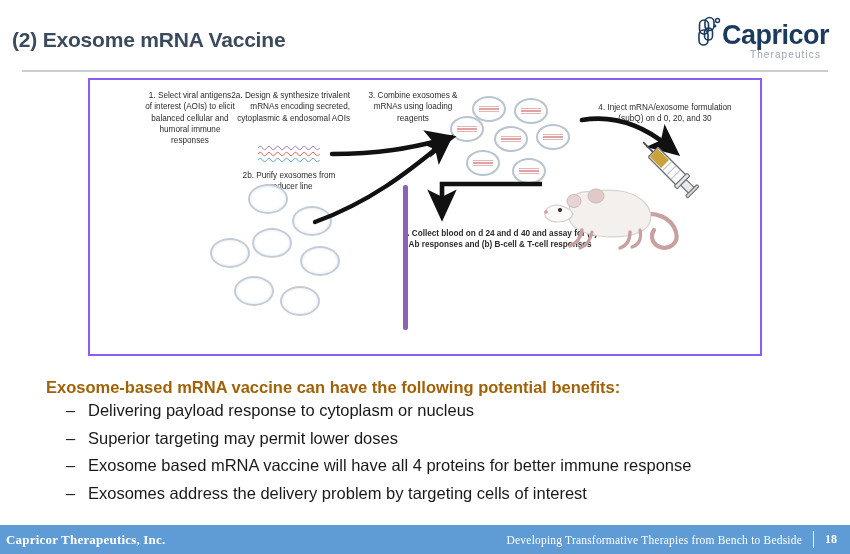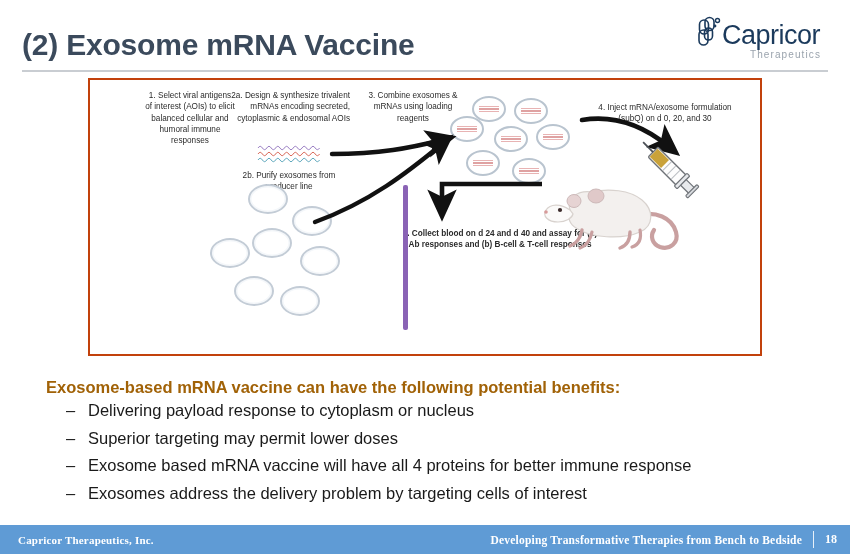--- a/index.html
+++ b/index.html
@@ -6,48 +6,48 @@
   html, body {
     width: 850px; height: 554px;
     background: #ffffff;
     font-family: "Liberation Sans", sans-serif;
     overflow: hidden;
   }
   .slide { position: relative; width: 850px; height: 554px; background: #fff; }
 
   
   .title {
-    position: absolute; left: 22px; top: 28px;
-    font-size: 30px; font-weight: bold;
+    position: absolute; left: 12px; top: 28px;
+    font-size: 21px; font-weight: bold;
     color: #3b4a5c; letter-spacing: -0.2px;
     white-space: nowrap;
   }
   .title-rule {
     position: absolute; left: 22px; top: 70px; width: 806px; height: 2px;
     background: #c9cdd2;
   }
 
   
   .logo { position: absolute; right: 14px; top: 12px; width: 140px; height: 52px; }
   .logo-mark { position: absolute; left: 0px; top: 4px; width: 32px; height: 34px; }
   .logo-word {
     position: absolute; left: 26px; top: 8px;
-    font-size: 27px; font-weight: normal; color: #1b3a5c;
+    font-size: 27px; font-weight: bold; color: #1b3a5c;
     font-family: "Liberation Sans", sans-serif; letter-spacing: -0.5px;
   }
   .logo-sub {
     position: absolute; left: 54px; top: 37px;
     font-size: 10px; color: #9aa3ad; letter-spacing: 1.1px;
   }
 
   
   .diagram {
     position: absolute; left: 88px; top: 78px;
     width: 674px; height: 278px;
-    border: 2px solid #c2410c; background: #fff; overflow: hidden;
+    border: 2px solid #8b5cf6; background: #fff; overflow: hidden;
   }
   .dg-text {
     position: absolute; text-align: center; color: #2b2b2b;
     font-size: 8.2px; line-height: 1.38; font-family: "Liberation Sans", sans-serif;
   }
   .dg-text.b { font-weight: bold; }
 
   .t1 { left: 55px;  top: 10px;  width: 90px; }
   .t2a { left: 140px; top: 10px;  width: 120px; text-align: right; }
   .t2b { left: 140px; top: 90px;  width: 118px; }
@@ -103,28 +103,28 @@
     margin-bottom: 11px;
   }
   .bullet .dash { width: 12px; flex: 0 0 12px; color: #1a1a1a; }
 
   
   .footer {
     position: absolute; left: 0; bottom: 0; width: 850px; height: 29px;
     background: #5f9bd5; display: flex; align-items: center;
   }
   .footer-left {
-    position: absolute; left: 18px;
-    color: #ffffff; font-size: 11px;
+    position: absolute; left: 6px;
+    color: #ffffff; font-size: 13px;
     font-family: "Liberation Serif", serif; font-weight: bold; letter-spacing: .2px;
   }
   .footer-right {
     position: absolute; right: 48px;
     color: #ffffff; font-size: 11.5px;
-    font-family: "Liberation Serif", serif; font-weight: bold; letter-spacing: .2px;
+    font-family: "Liberation Serif", serif; font-weight: normal; letter-spacing: .2px;
   }
   .footer-sep {
     position: absolute; right: 36px; top: 6px;
     width: 1px; height: 17px; background: #ffffff; opacity: .85;
   }
   .footer-page {
     position: absolute; right: 13px;
     color: #ffffff; font-size: 12px;
     font-family: "Liberation Serif", serif; font-weight: bold;
   }

